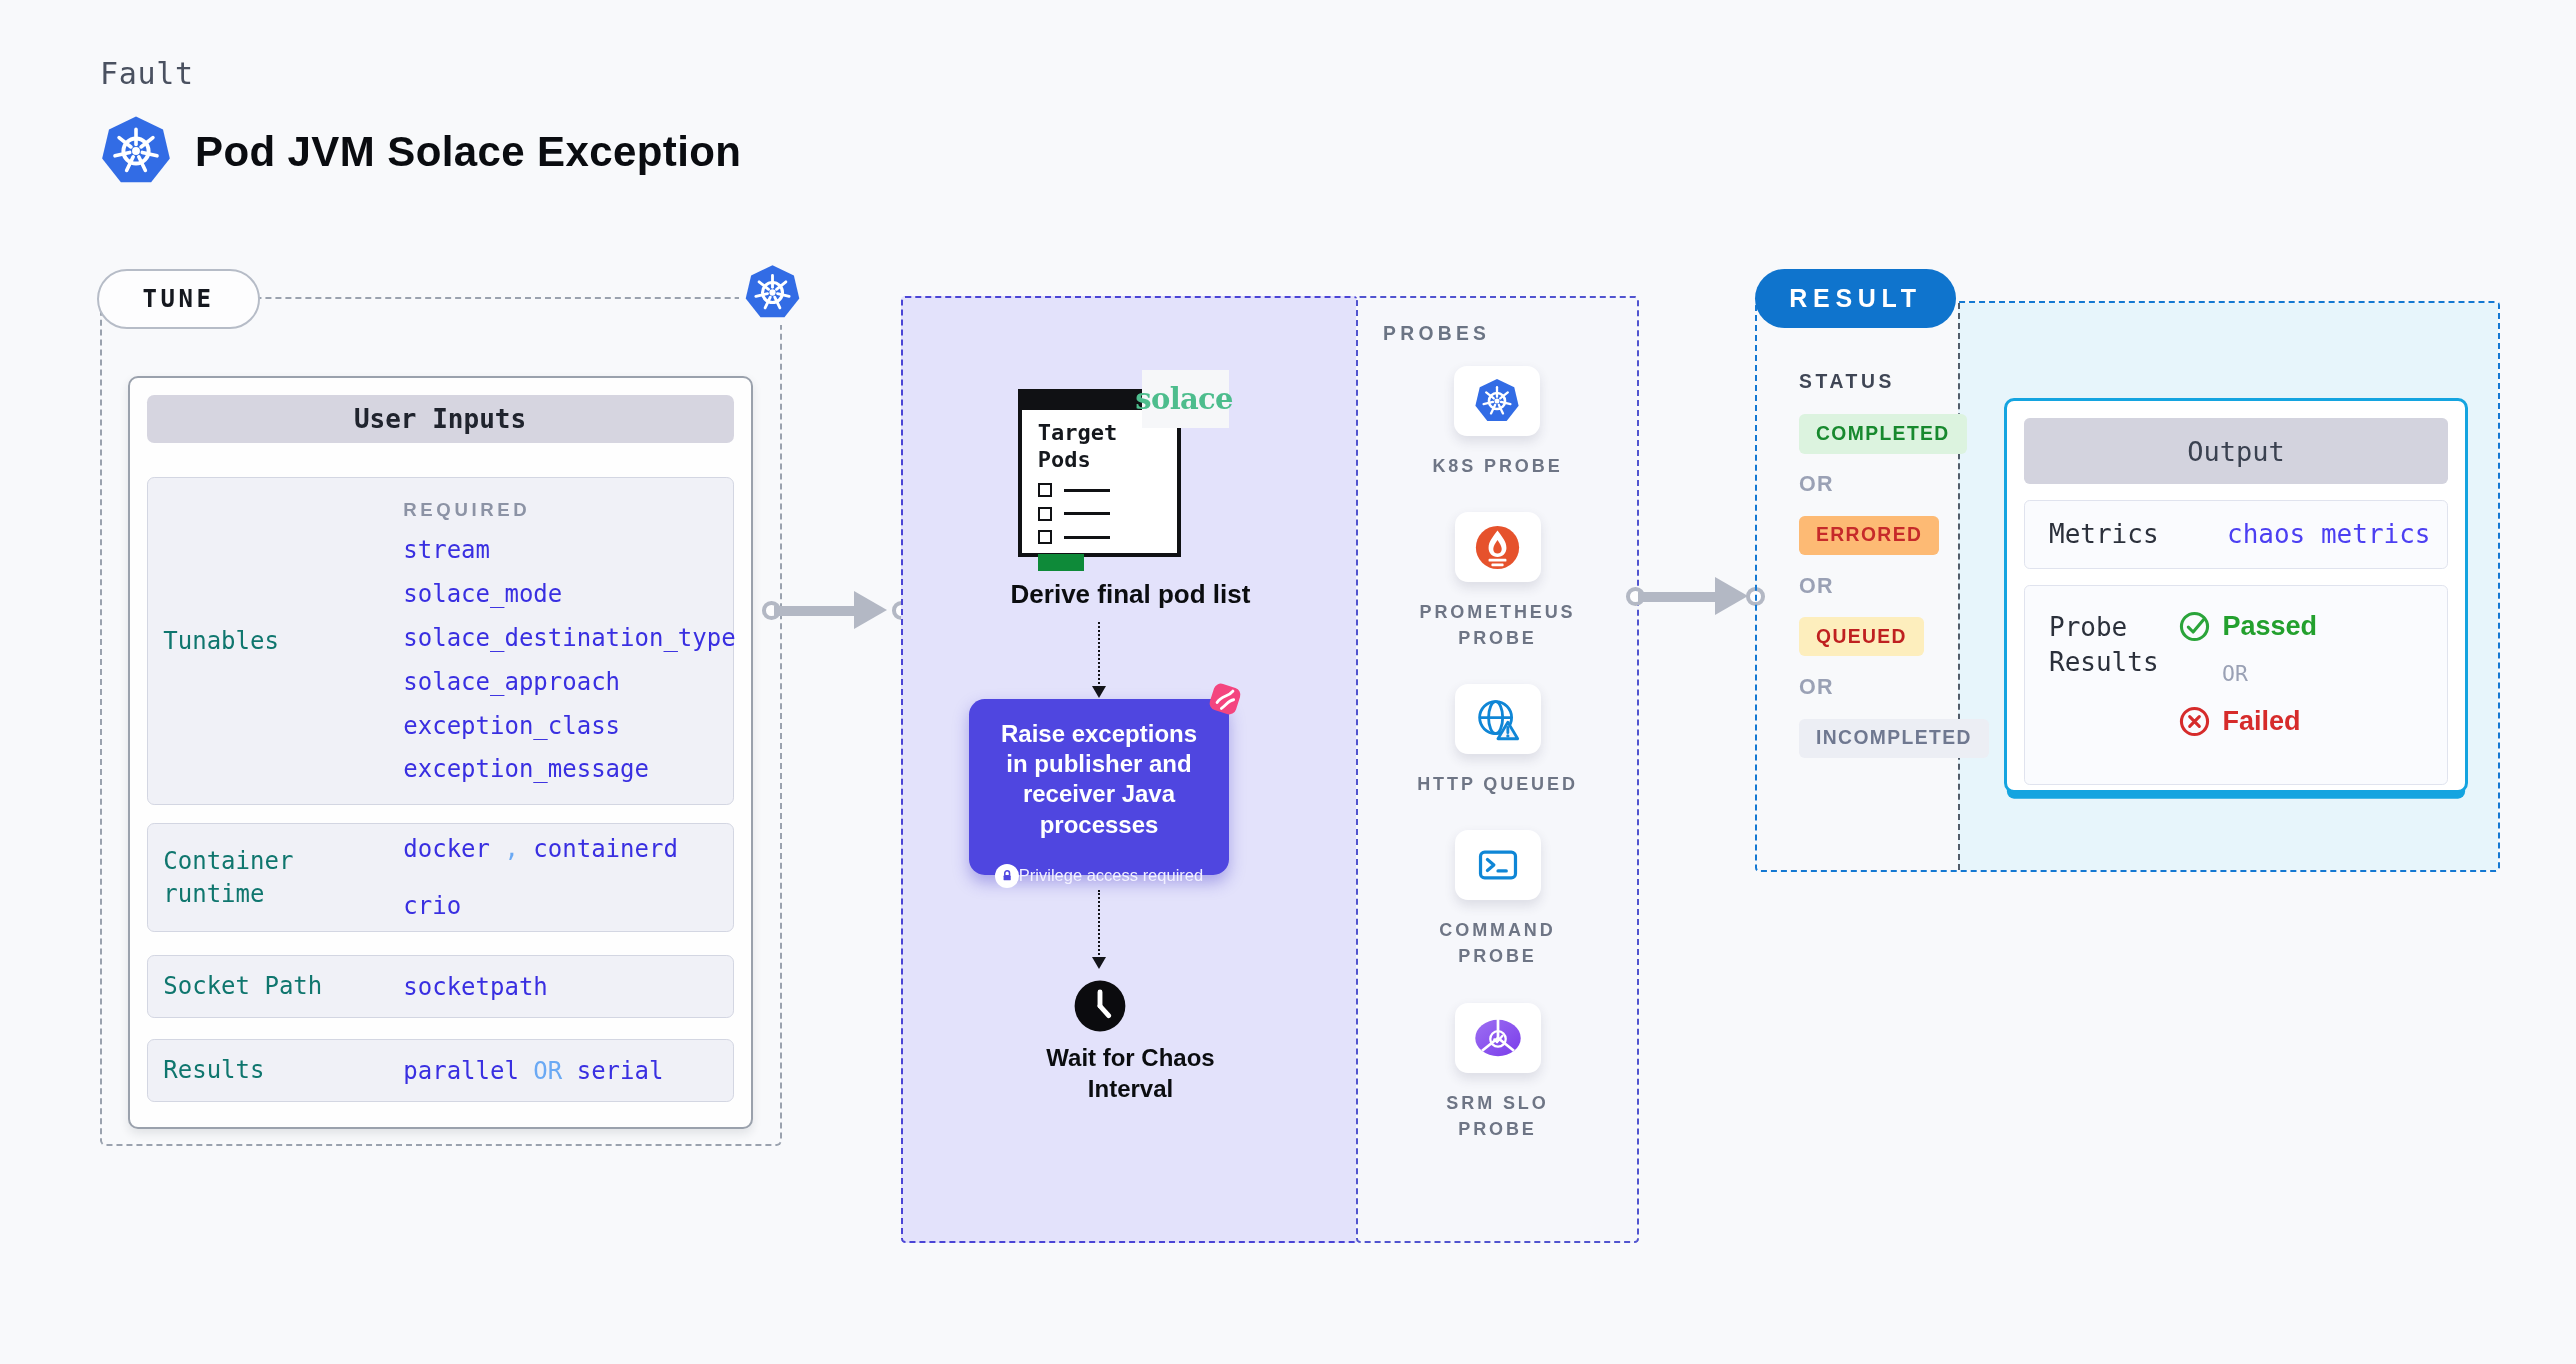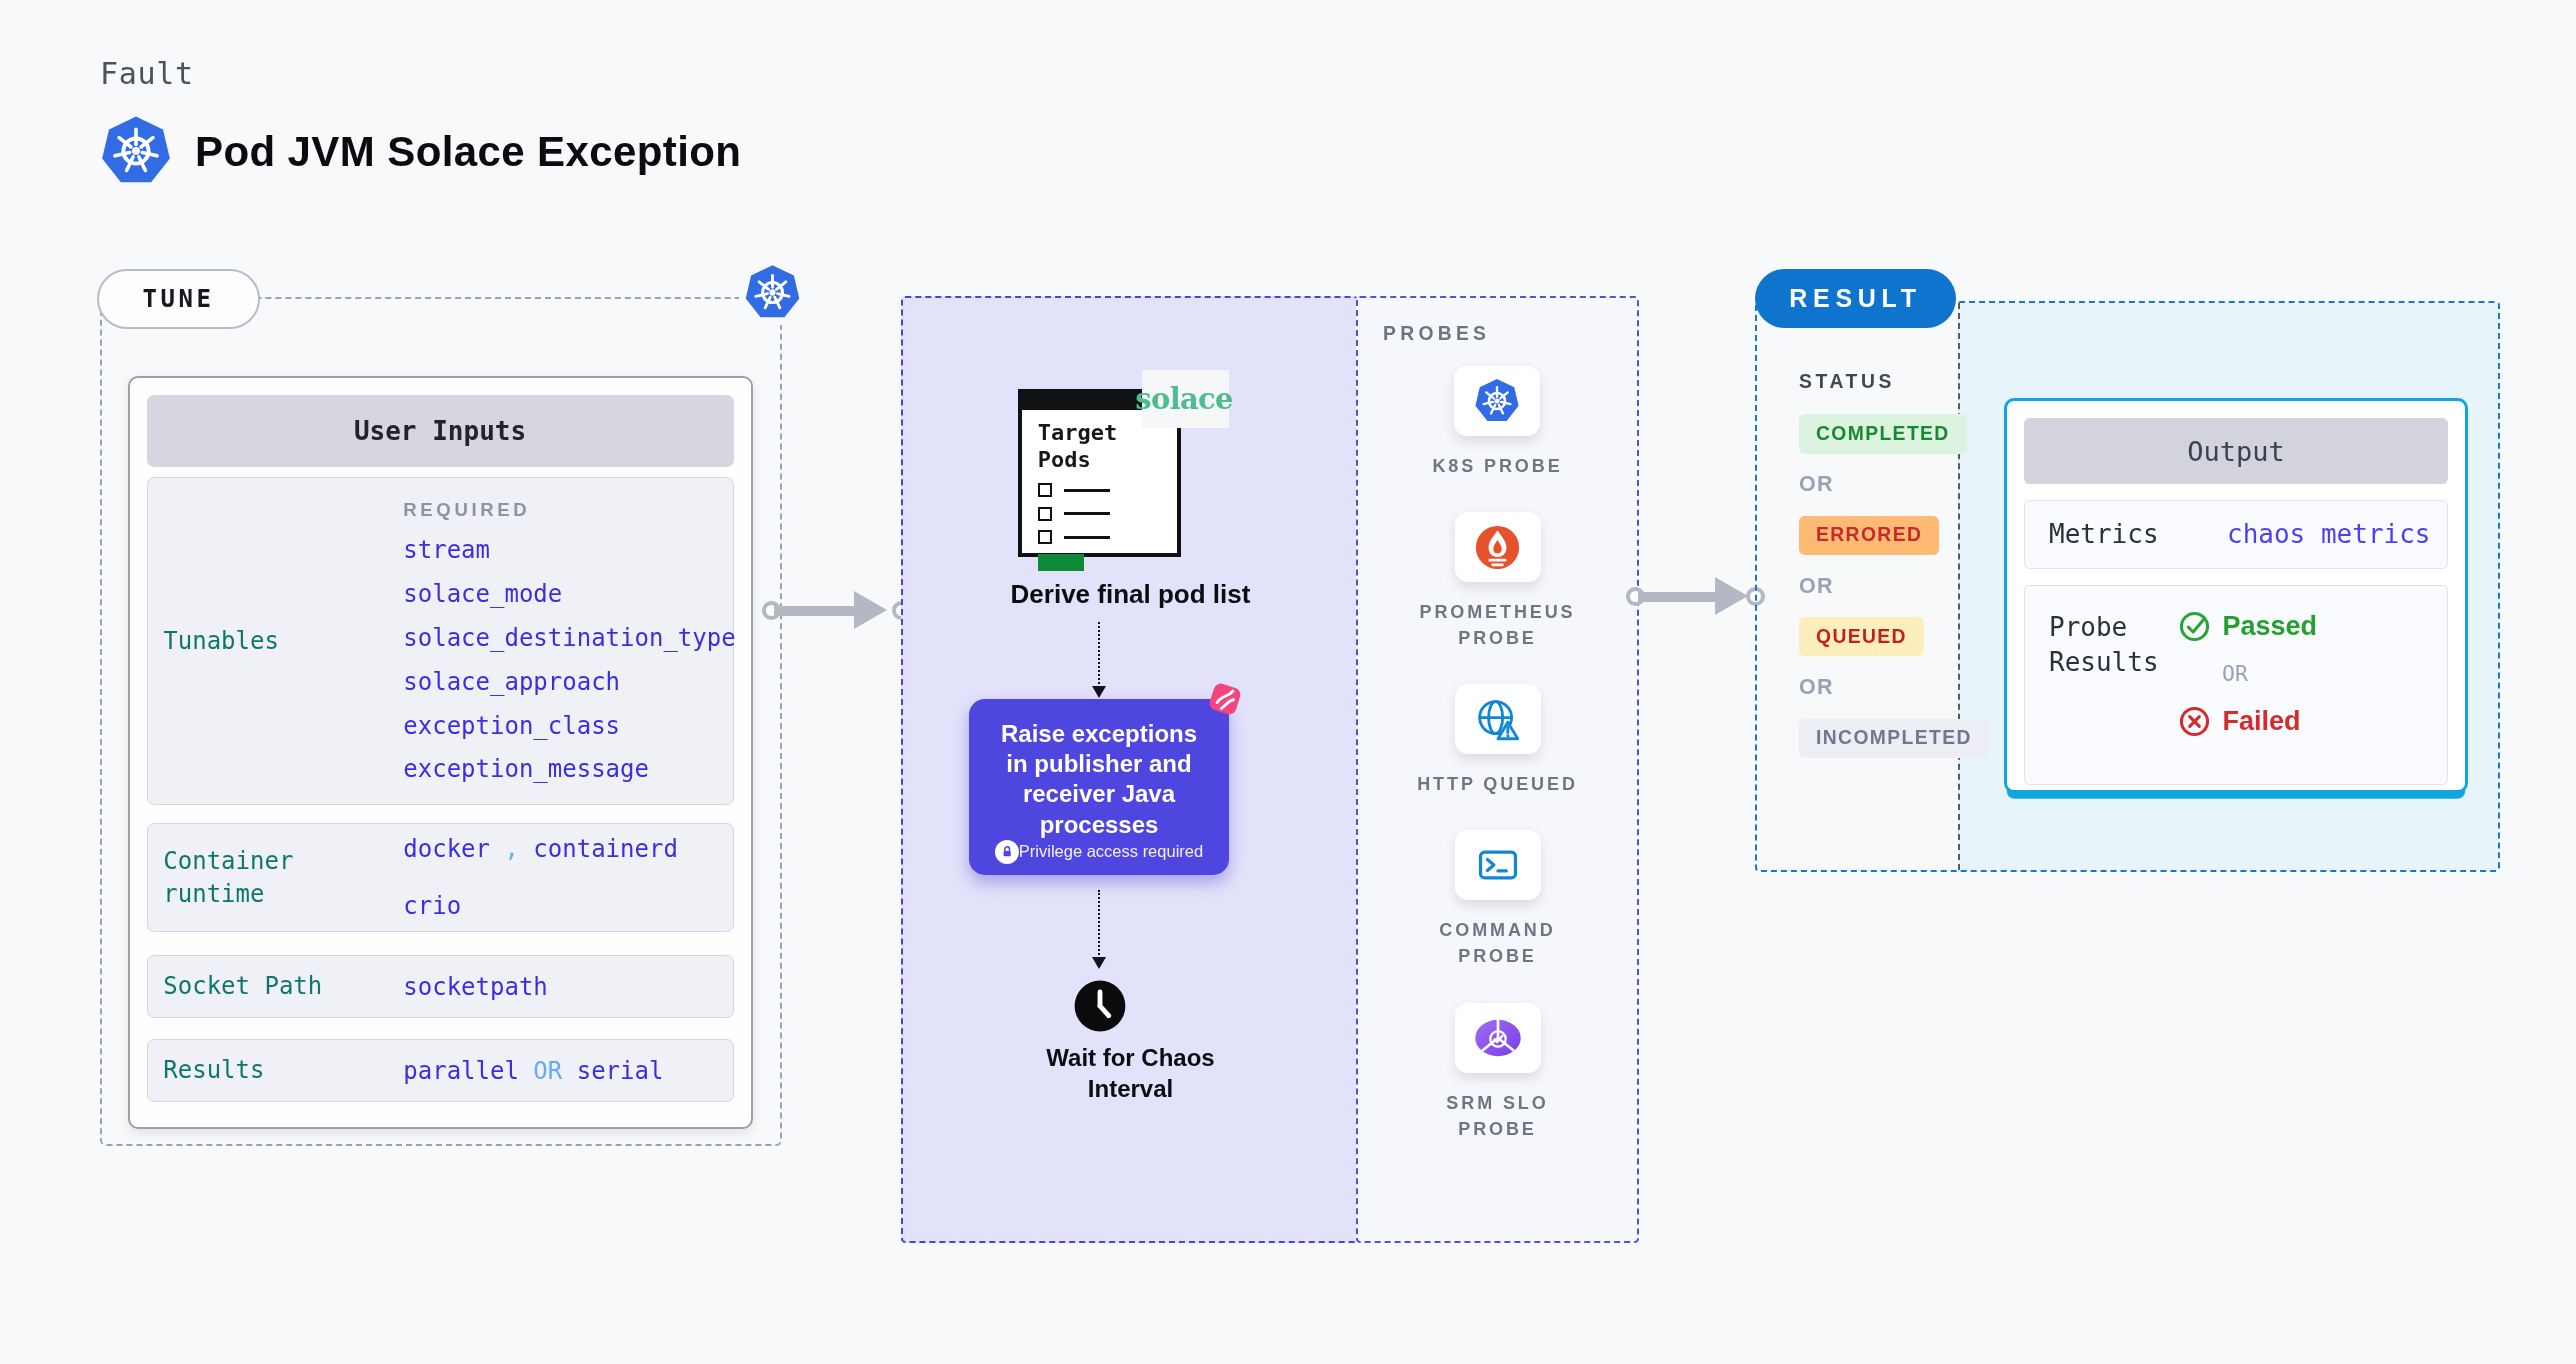--- a/index.html
+++ b/index.html
@@ -29,21 +29,21 @@
   .result-panel{left:1755px;top:301px;width:741px;height:567px;border:2.9px dashed #1478d2;border-radius:4.3px;}
   .result-fill{left:201px;top:0;right:0;bottom:0;background:#e7f5fb;}
   .result-divider{left:201px;top:0;bottom:0;width:0;border-left:2.1px dashed #515c69;}
 
   .corner-k8s{left:739px;top:259px;width:66px;height:66px;background:#f8f9fb;border-radius:8.6px;
               display:flex;align-items:center;justify-content:center;z-index:6;}
 
   
   .ui-card{left:128px;top:376px;width:621px;height:749px;background:#fefefe;border:2.1px solid #9aa1ac;
            border-radius:10px;box-shadow:0 4.3px 10px rgba(30,35,50,.10);}
-  .ui-header{left:16.5px;top:17px;width:587px;height:72px;background:#d6d5e0;border-radius:7.2px;
+  .ui-header{left:16.5px;top:17px;width:587px;height:48px;background:#d6d5e0;border-radius:7.2px;
              display:flex;align-items:center;justify-content:center;font-size:26px;font-weight:bold;color:#20242e;}
   .ui-row{background:#f0f1f7;border:1.4px solid #d3d6e2;border-radius:7.2px;display:flex;box-sizing:border-box;}
   .ui-row .lbl{flex:0 0 240px;padding-left:15.8px;font-size:24px;color:#0f766e;display:flex;flex-direction:column;justify-content:center;line-height:1.35;}
   .ui-row .vals{flex:1;display:flex;flex-direction:column;justify-content:center;}
   .row-tunables{left:16.5px;top:99px;width:587px;height:328px;}
   .row-tunables .vals{gap:15.8px;padding:26px 0;}
   .req{font-size:18.6px;font-weight:bold;letter-spacing:3.6px;color:#8c93a5;font-family:"Liberation Sans",sans-serif;}
   .tval{font-size:24px;color:#392fe1;}
   .row-runtime{left:16.5px;top:445px;width:587px;height:109px;}
   .row-runtime .vals{gap:29px;}
@@ -69,21 +69,21 @@
   .tp-green{width:46px;height:17px;background:#0e8a39;margin-top:10px;}
   .solace-patch{left:239px;top:72px;width:87px;height:58px;background:#f6f7f9;display:flex;align-items:center;justify-content:center;z-index:4;}
   .solace-word{font-family:"DejaVu Serif","Liberation Serif",serif;font-weight:bold;font-size:29px;color:#4dbd8d;letter-spacing:-0.7px;}
   .solace-dot{display:inline-block;width:9.3px;height:9.3px;border-radius:50%;background:#4dbd8d;margin-left:2.9px;}
   .derive{left:0;top:281px;width:455px;text-align:center;font-size:26px;font-weight:800;color:#0b0d10;}
   .dotline{width:0;border-left:2.9px dotted #131419;}
   .dothead{width:0;height:0;border-left:7.2px solid transparent;border-right:7.2px solid transparent;border-top:12px solid #131419;}
   .action-box{left:66px;top:401px;width:260px;height:176px;background:#4f46e0;border-radius:15.8px;
               box-shadow:0 7.2px 15.8px rgba(60,50,200,.35);color:#fff;text-align:center;box-sizing:border-box;padding-top:20px;}
   .action-text{width:222px;margin:0 auto;font-size:24px;font-weight:800;line-height:1.26;}
-  .priv-row{display:flex;align-items:center;justify-content:center;gap:0;margin-top:0;}
+  .priv-row{display:flex;align-items:center;justify-content:center;gap:0;margin-top:24px;}
   .lock-circle{width:24px;height:24px;border-radius:50%;background:#fff;display:flex;align-items:center;justify-content:center;}
   .priv-text{font-size:16.5px;font-weight:500;color:#f2f1ff;}
   .chaos-badge{left:304px;top:383px;width:36px;height:36px;z-index:5;}
   .clock{left:170px;top:681px;width:54px;height:54px;}
   .wait{left:0;top:744px;width:455px;text-align:center;font-size:24px;font-weight:800;line-height:1.3;color:#0b0d10;}
   .wait-inner{width:229px;margin:0 auto;}
 
   
   .probes-header{left:25px;top:25px;font-size:19.3px;font-weight:bold;letter-spacing:4.3px;color:#6b7484;}
   .probe-list{position:absolute;left:0;top:68px;width:100%;display:flex;flex-direction:column;align-items:center;}

